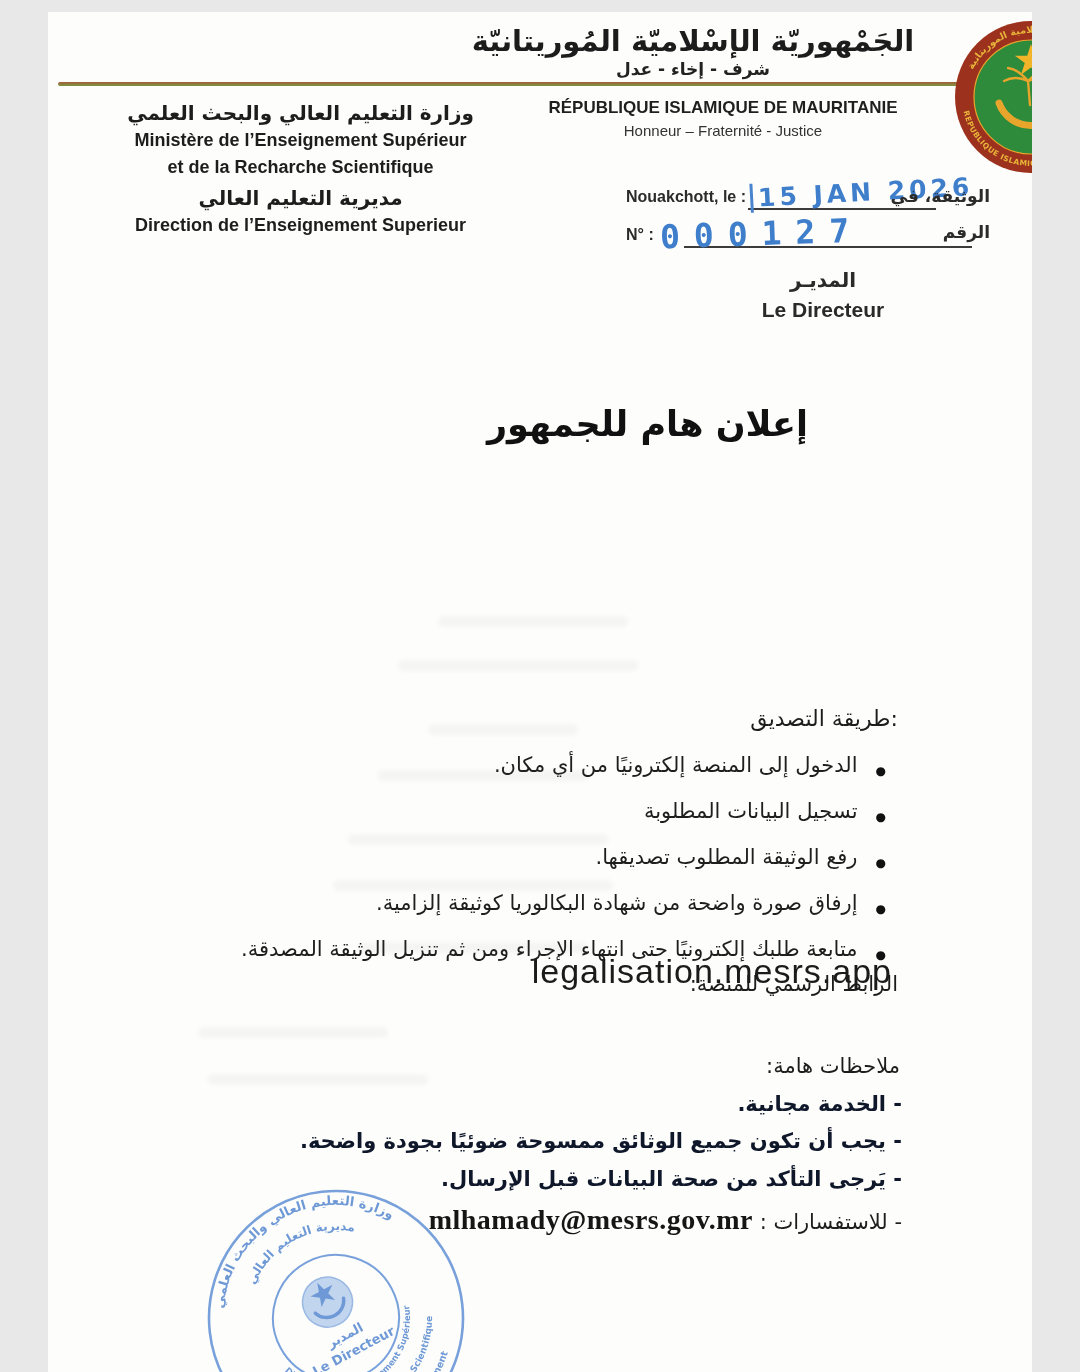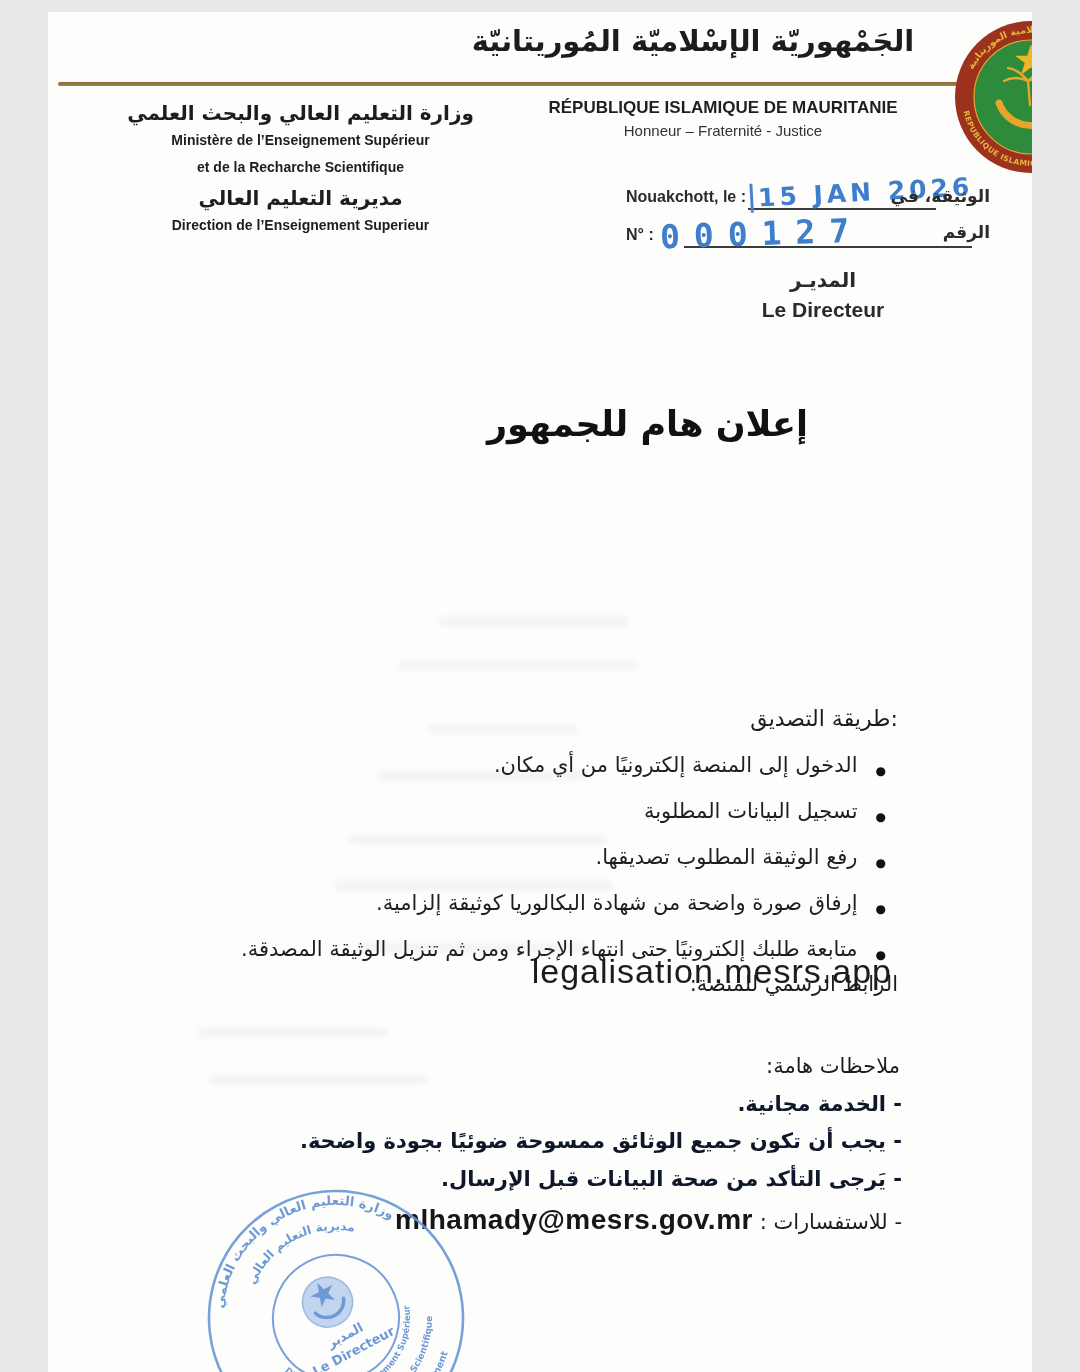--- a/index.html
+++ b/index.html
@@ -16,21 +16,21 @@
     font-size:17px;font-weight:bold;color:#222;}
   .rule{top:70px;left:10px;width:1058px;height:4px;border-radius:2px;
     background:linear-gradient(to bottom,#a85a40 0%,#8f7a3a 45%,#7c9444 100%);}
   .republic-fr{top:86px;left:460px;width:430px;text-align:center;
     font-family:"Liberation Sans",sans-serif;font-size:17px;font-weight:bold;color:#1f1f1f;}
   .motto-fr{top:110px;left:460px;width:430px;text-align:center;
     font-family:"Liberation Sans",sans-serif;font-size:15px;font-weight:normal;color:#333;}
   
   .ministry{top:88px;left:50px;width:405px;text-align:center;line-height:27px;}
   .ministry .ar{font-size:20px;font-weight:bold;color:#1d1d1d;}
-  .ministry .fr{font-family:"Liberation Sans",sans-serif;font-size:14px;font-weight:bold;color:#1d1d1d;}
+  .ministry .fr{font-family:"Liberation Sans",sans-serif;font-size:18px;font-weight:bold;color:#1d1d1d;}
   .ministry .ar2{margin-top:4px;}
   
   .lbl-fr{font-family:"Liberation Sans",sans-serif;font-size:16px;font-weight:bold;color:#2b2b2b;}
   .lbl-ar{font-size:17px;font-weight:bold;color:#2b2b2b;}
   .nouak-label{top:176px;left:578px;}
   .date-line{top:172px;left:700px;width:188px;height:24px;border-bottom:2px solid #3c3c3c;}
   .date-stamp{top:166px;left:702px;color:#3f7ecb;font-size:25px;font-weight:bold;
     letter-spacing:4px;transform:rotate(-3deg);border-left:3px solid #4a84cf;
     padding-left:5px;font-family:"DejaVu Sans",sans-serif;}
   .place-ar{top:174px;right:42px;}
@@ -55,34 +55,35 @@
   .bullet-row::before{content:"●";font-size:12px;margin-left:18px;margin-top:6px;color:#111;}
   .link-heading{top:960px;right:134px;font-size:21px;color:#1c1c1c;direction:rtl;}
   .platform-link{top:940px;right:140px;font-family:"Liberation Sans",sans-serif;
     font-size:34px;color:#1b1b1b;letter-spacing:1px;}
   .notes-heading{top:1042px;right:132px;font-size:21px;color:#1c1c1c;direction:rtl;}
   .note-row{right:130px;direction:rtl;font-size:21px;color:#0f172a;font-weight:bold;}
   .note-1{top:1080px;}
   .note-2{top:1117px;}
   .note-3{top:1155px;}
   .contact{top:1192px;right:130px;direction:rtl;font-size:21px;color:#1e1e1e;}
-  .contact .email{font-family:Liberation Sans, sans-serif;font-size:28px;font-weight:bold;
+  .contact .email{font-family:Liberation Serif, serif;font-size:28px;font-weight:bold;
     color:#161616;letter-spacing:0.5px;direction:ltr;unicode-bidi:embed;}
   
   .emblem-svg{top:5px;left:903px;width:160px;height:160px;}
   .stamp-svg{top:1164px;left:146px;width:284px;height:284px;opacity:0.9;}
   
   .ghost{position:absolute;background:#6a6a6a;opacity:0.05;border-radius:6px;filter:blur(2px);}
 </style>
 </head>
 <body>
 
 <div class="page">
 
   <div class="abs calligraphy">الجَمْهوريّة الإسْلاميّة المُوريتانيّة</div>
+  <div class="abs motto-ar">شرف - إخاء - عدل</div>
   <div class="abs rule"></div>
   <div class="abs republic-fr">RÉPUBLIQUE ISLAMIQUE DE MAURITANIE</div>
   <div class="abs motto-fr">Honneur – Fraternité - Justice</div>
 
   <svg class="abs emblem-svg" viewBox="0 0 160 160">
     <circle cx="80" cy="80" r="76" fill="#9c321d"></circle>
     <circle cx="80" cy="80" r="57" fill="#2e8b3c" stroke="#e8a52c" stroke-width="1.2"></circle>
     <defs>
       <path id="arcTop" d="M 16,80 A 64,64 0 0 1 144,80" fill="none"></path>
       <path id="arcBot" d="M 11,80 A 69,69 0 0 0 149,80" fill="none"></path>

